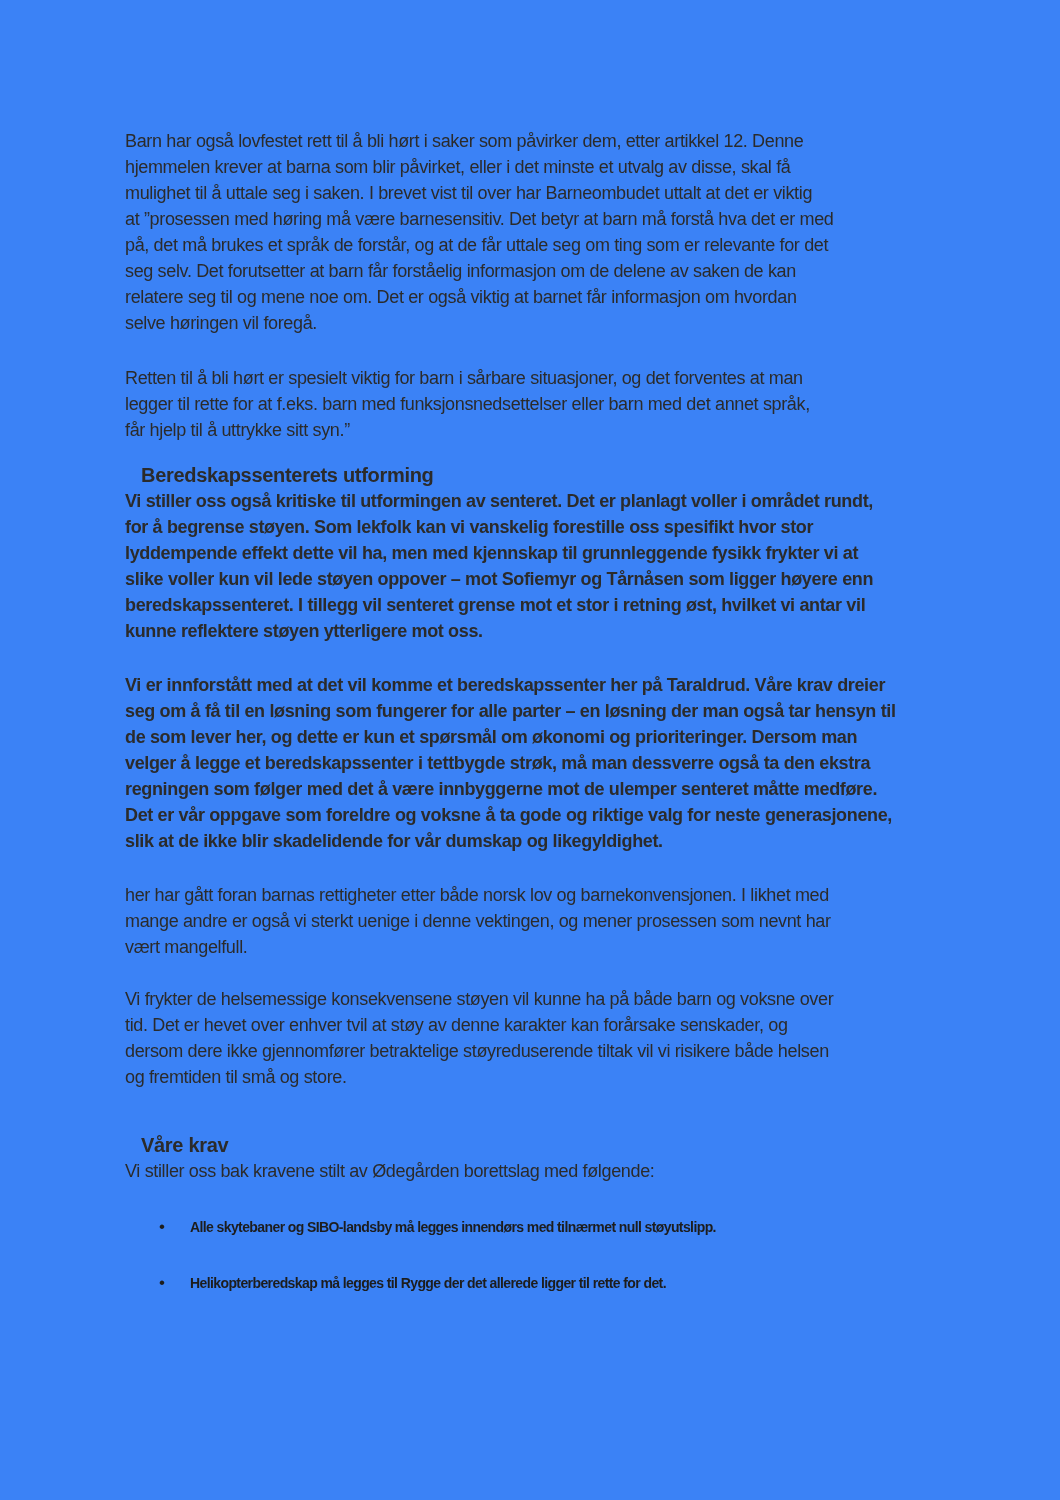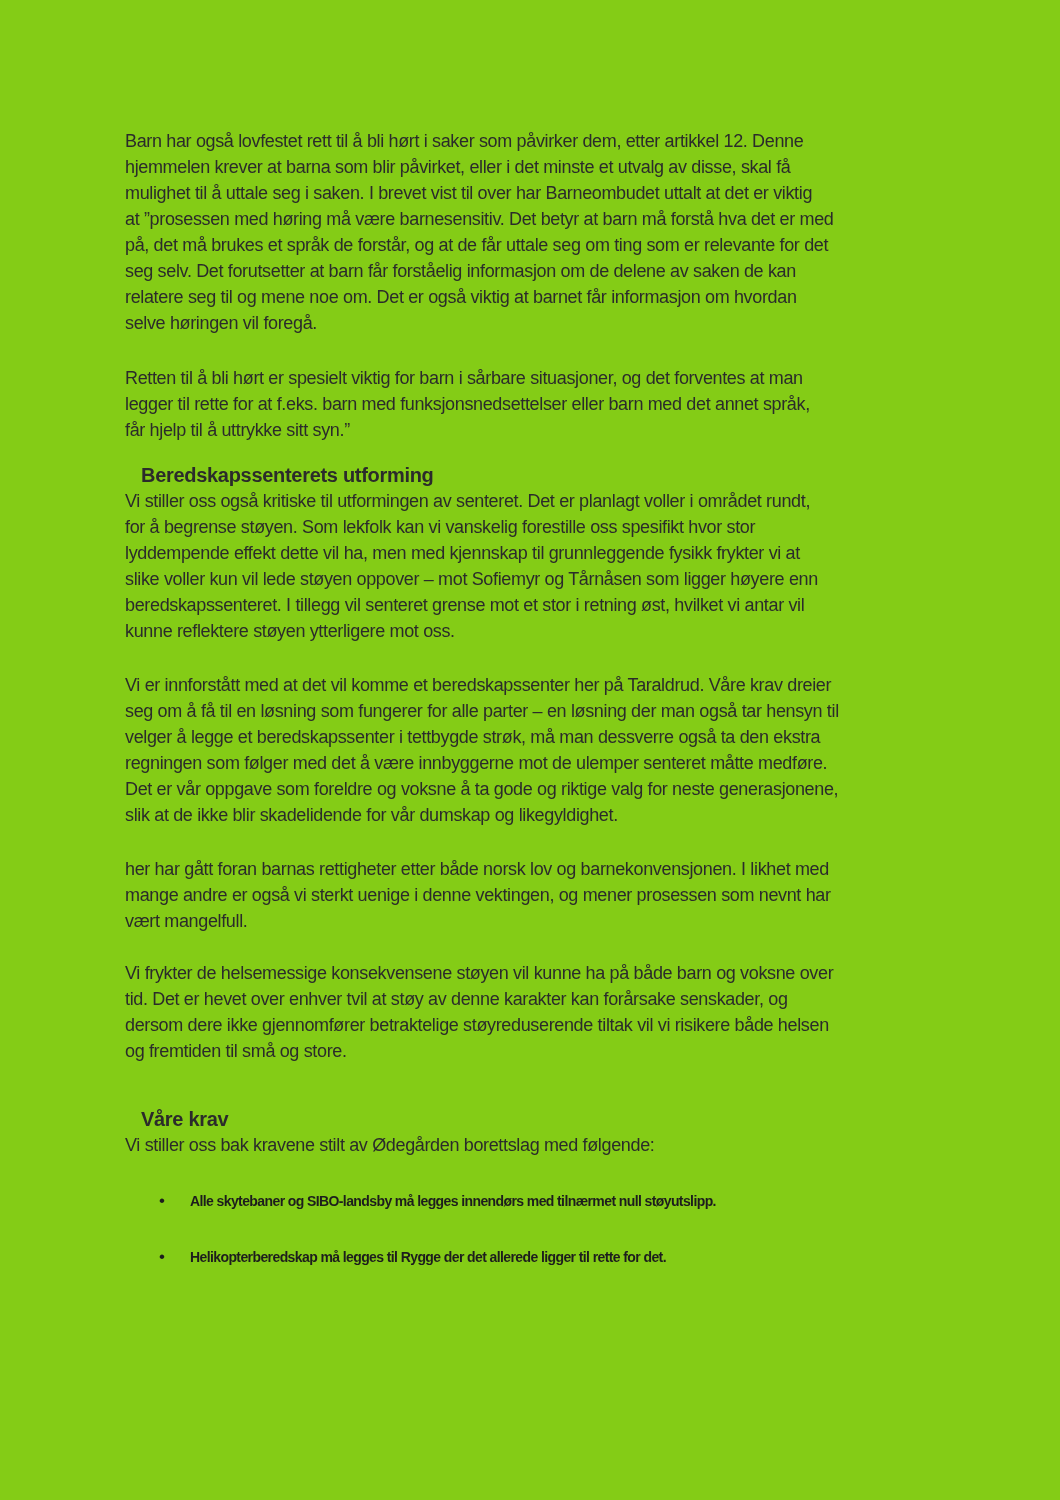--- a/index.html
+++ b/index.html
@@ -4,21 +4,21 @@
 <style>
   html, body {
     margin: 0;
     padding: 0;
     background: #ffffff;
   }
   .page {
     position: relative;
     width: 1060px;
     height: 1500px;
-    background: #84cc16;
+    background: #3b82f6;
     overflow: hidden;
     font-family: "Liberation Sans", sans-serif;
     color: #2b2b2b;
   }
   .content {
     padding: 128px 110px 0 125px;
   }
   .line {
     font-size: 18px;
     line-height: 26px;
@@ -53,21 +53,21 @@
     font-size: 14px;
     line-height: 26px;
     font-weight: bold;
     letter-spacing: -0.6px;
     white-space: nowrap;
     color: #1d1d1d;
   }
   .gap-0  { margin-bottom: 0; }
   .gap-19 { margin-bottom: 19px; }
   .gap-26 { margin-bottom: 26px; }
-  .gap-28 { margin-bottom: 28px; }
+  .gap-28 { margin-bottom: 28px; font-weight: bold; }
   .gap-29 { margin-bottom: 29px; }
   .gap-30 { margin-bottom: 30px; }
   .gap-42 { margin-bottom: 42px; }
 </style>
 </head>
 <body>
 
 <div class="page">
   <div class="content">
 
@@ -95,20 +95,21 @@
       <div class="line">for å begrense støyen. Som lekfolk kan vi vanskelig forestille oss spesifikt hvor stor</div>
       <div class="line">lyddempende effekt dette vil ha, men med kjennskap til grunnleggende fysikk frykter vi at</div>
       <div class="line">slike voller kun vil lede støyen oppover – mot Sofiemyr og Tårnåsen som ligger høyere enn</div>
       <div class="line">beredskapssenteret. I tillegg vil senteret grense mot et stor i retning øst, hvilket vi antar vil</div>
       <div class="line">kunne reflektere støyen ytterligere mot oss.</div>
     </div>
 
     <div class="para gap-28">
       <div class="line">Vi er innforstått med at det vil komme et beredskapssenter her på Taraldrud. Våre krav dreier</div>
       <div class="line">seg om å få til en løsning som fungerer for alle parter – en løsning der man også tar hensyn til</div>
+      <div class="line">de som lever her, og dette er kun et spørsmål om økonomi og prioriteringer. Dersom man</div>
       <div class="line">velger å legge et beredskapssenter i tettbygde strøk, må man dessverre også ta den ekstra</div>
       <div class="line">regningen som følger med det å være innbyggerne mot de ulemper senteret måtte medføre.</div>
       <div class="line">Det er vår oppgave som foreldre og voksne å ta gode og riktige valg for neste generasjonene,</div>
       <div class="line">slik at de ikke blir skadelidende for vår dumskap og likegyldighet.</div>
     </div>
 
     <div class="para gap-26">
       <div class="line">her har gått foran barnas rettigheter etter både norsk lov og barnekonvensjonen. I likhet med</div>
       <div class="line">mange andre er også vi sterkt uenige i denne vektingen, og mener prosessen som nevnt har</div>
       <div class="line">vært mangelfull.</div>

